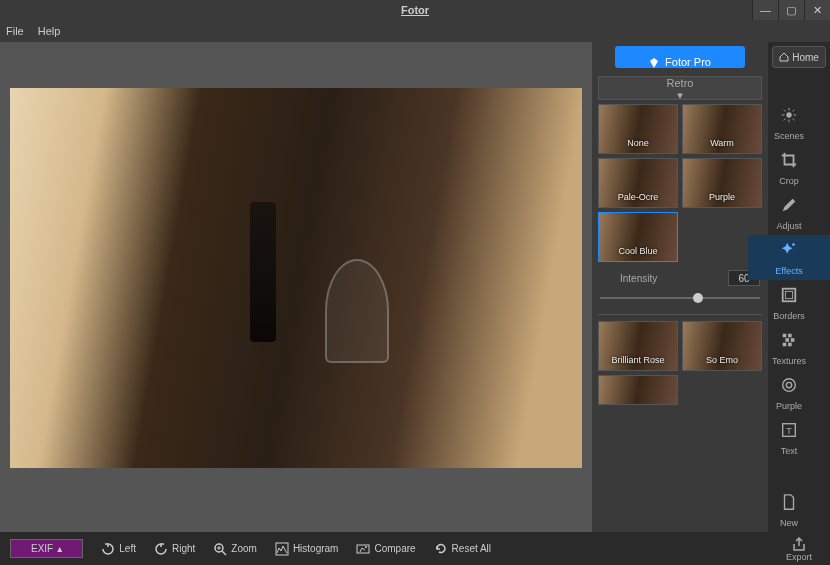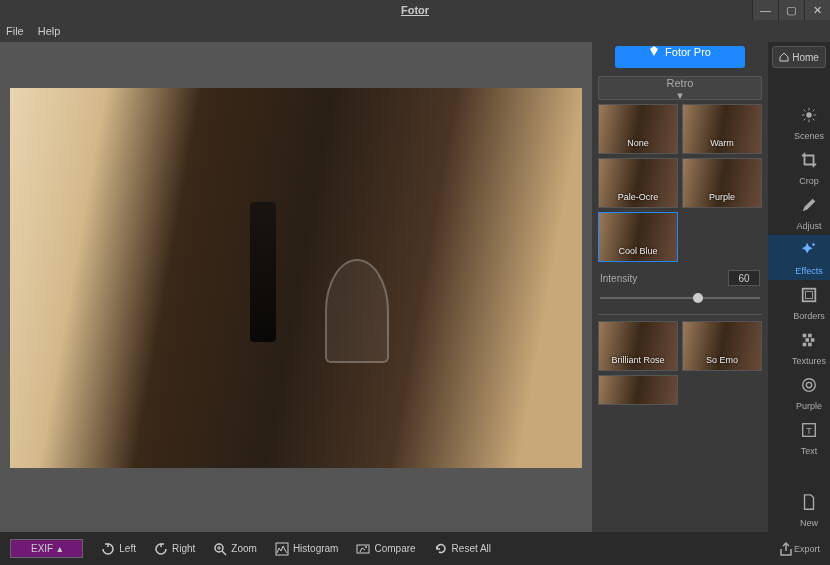--- a/index.html
+++ b/index.html
@@ -14,51 +14,51 @@
 .menu-item { color: #ccc; font-size: 11px; cursor: pointer; }
 
 .main-area { display: flex; height: 490px; }
 .canvas-area { width: 592px; background: #555; padding: 10px 10px 0 10px; position: relative; }
 .photo { width: 572px; height: 380px; margin-top: 36px; background: linear-gradient(100deg, #e8d4b0 0%, #d4b88a 15%, #3a2818 30%, #2a1f15 50%, #4a3525 70%, #c8a878 90%); position: relative; overflow: hidden; }
 .photo::before { content:""; position:absolute; left:42%; top:30%; width:26px; height:140px; background:linear-gradient(180deg,#1a1410,#0a0806); border-radius:4px; }
 .photo::after { content:""; position:absolute; left:55%; top:45%; width:60px; height:100px; border:2px solid rgba(255,255,255,0.25); border-radius:50% 50% 6px 6px; background:rgba(200,200,210,0.08); }
 
 .effects-panel { width: 176px; background: #3a3a3a; display: flex; flex-direction: column; }
 .panel-header { height: 30px; display: flex; align-items: center; justify-content: center; padding: 4px; }
-.pro-btn { background: #1e88ff; color: #fff; font-size: 11px; width: 130px; height: 22px; border-radius: 3px; display: flex; align-items: flex-start; justify-content: center; gap: 6px; cursor: pointer; }
+.pro-btn { background: #1e88ff; color: #fff; font-size: 11px; width: 130px; height: 22px; border-radius: 3px; display: flex; align-items: flex-end; justify-content: center; gap: 6px; cursor: pointer; }
 .diamond { width: 10px; height: 10px; }
 
 .category-row { height: 24px; background: #444; border: 1px solid #555; margin: 4px 6px 0 6px; display: flex; align-items: center; justify-content: space-between; padding: 0 8px; color: #aaa; font-size: 11px; cursor: pointer; flex-direction: column; }
 
 .thumbs { padding: 4px 6px; display: grid; grid-template-columns: 1fr 1fr; gap: 4px; }
 .thumb { height: 50px; background: linear-gradient(100deg,#9a7a5a,#3a2818,#6a4a3a); border: 1px solid #555; position: relative; cursor: pointer; display: flex; align-items: flex-end; justify-content: center; }
 .thumb.sel { border: 1px solid #1e88ff; }
 .thumb-label { color: #eee; font-size: 9px; text-shadow: 0 0 3px #000; padding-bottom: 5px; }
 
-.intensity-row { display: flex; align-items: center; padding: 4px 8px; color: #aaa; font-size: 10px; gap: 6px; }
+.intensity-row { display: flex; align-items: center; padding: 4px 8px; color: #aaa; font-size: 10px; gap: 6px; margin-left: 20px; }
 .intensity-val { background: #2a2a2a; color: #ccc; width: 32px; height: 16px; display: flex; align-items: center; justify-content: center; border: 1px solid #555; font-size: 10px; margin-left: auto; }
 .slider-track { height: 16px; margin: 0 8px 6px 8px; position: relative; display: flex; align-items: center; }
 .slider-line { width: 100%; height: 2px; background: #666; }
 .slider-knob { position: absolute; left: 58%; width: 10px; height: 10px; background: #ccc; border-radius: 50%; cursor: pointer; }
 
 .divider { height: 1px; background: #555; margin: 2px 6px; }
 
-.right-sidebar { width: 62px; background: #2a2a2a; display: flex; flex-direction: column; align-items: flex-start; }
+.right-sidebar { width: 62px; background: #2a2a2a; display: flex; flex-direction: column; align-items: flex-end; }
 .home-btn { margin: 4px; width: 54px; height: 22px; background: #3a3a3a; border: 1px solid #555; border-radius: 3px; color: #ccc; font-size: 10px; display: flex; align-items: center; justify-content: center; gap: 3px; cursor: pointer; }
 .tool { width: 82px; padding: 6px 0 4px 0; display: flex; flex-direction: column; align-items: center; gap: 7px; color: #aaa; font-size: 9px; cursor: pointer; }
 .tool.active { background: #1a3a5a; color: #6ab0ff; }
 .tool svg { width: 18px; height: 18px; }
 .tool-spacer { flex: 1; }
 
 .bottombar { position: absolute; bottom: 0; left: 0; width: 830px; height: 33px; background: #2a2a2a; display: flex; align-items: center; padding: 0 10px; gap: 18px; }
 .exif-btn { background: #701a75; border: 1px solid #666; color: #ccc; font-size: 10px; padding: 3px 20px; display: flex; align-items: center; gap: 4px; cursor: pointer; }
 .bottom-item { color: #ccc; font-size: 10px; display: flex; align-items: center; gap: 4px; cursor: pointer; }
 .bottom-item svg { width: 14px; height: 14px; }
 .watermark { margin-left: auto; color: #d04030; font-size: 10px; font-style: italic; }
-.right-export { position: absolute; right: 0; bottom: 0; width: 62px; height: 33px; display: flex; flex-direction: row; align-items: center; justify-content: center; color: #aaa; font-size: 9px; cursor: pointer; background: #2a2a2a; }
+.right-export { position: absolute; right: 0; bottom: 0; width: 62px; height: 33px; display: flex; flex-direction: column; align-items: center; justify-content: center; color: #aaa; font-size: 9px; cursor: pointer; background: #2a2a2a; }
 </style>
 </head>
 <body>
 
 <div class="titlebar">
   <span class="titlebar-text">Fotor</span>
   <div class="window-controls">
     <div class="win-btn">—</div>
     <div class="win-btn">▢</div>
     <div class="win-btn">✕</div>

